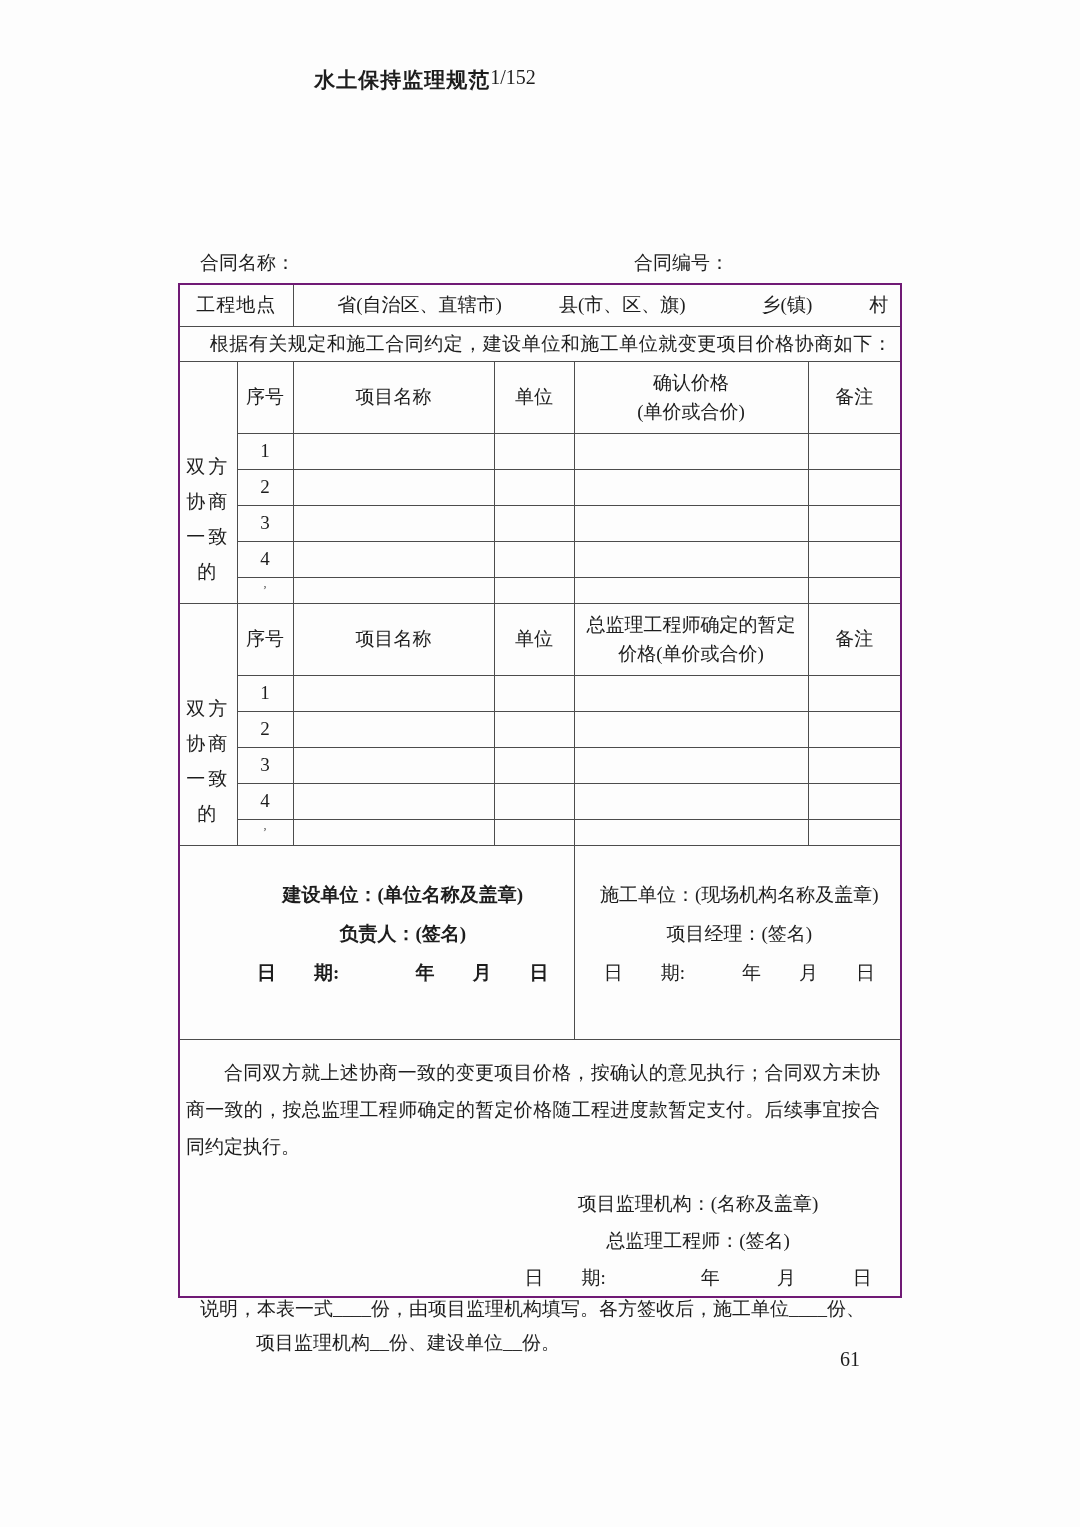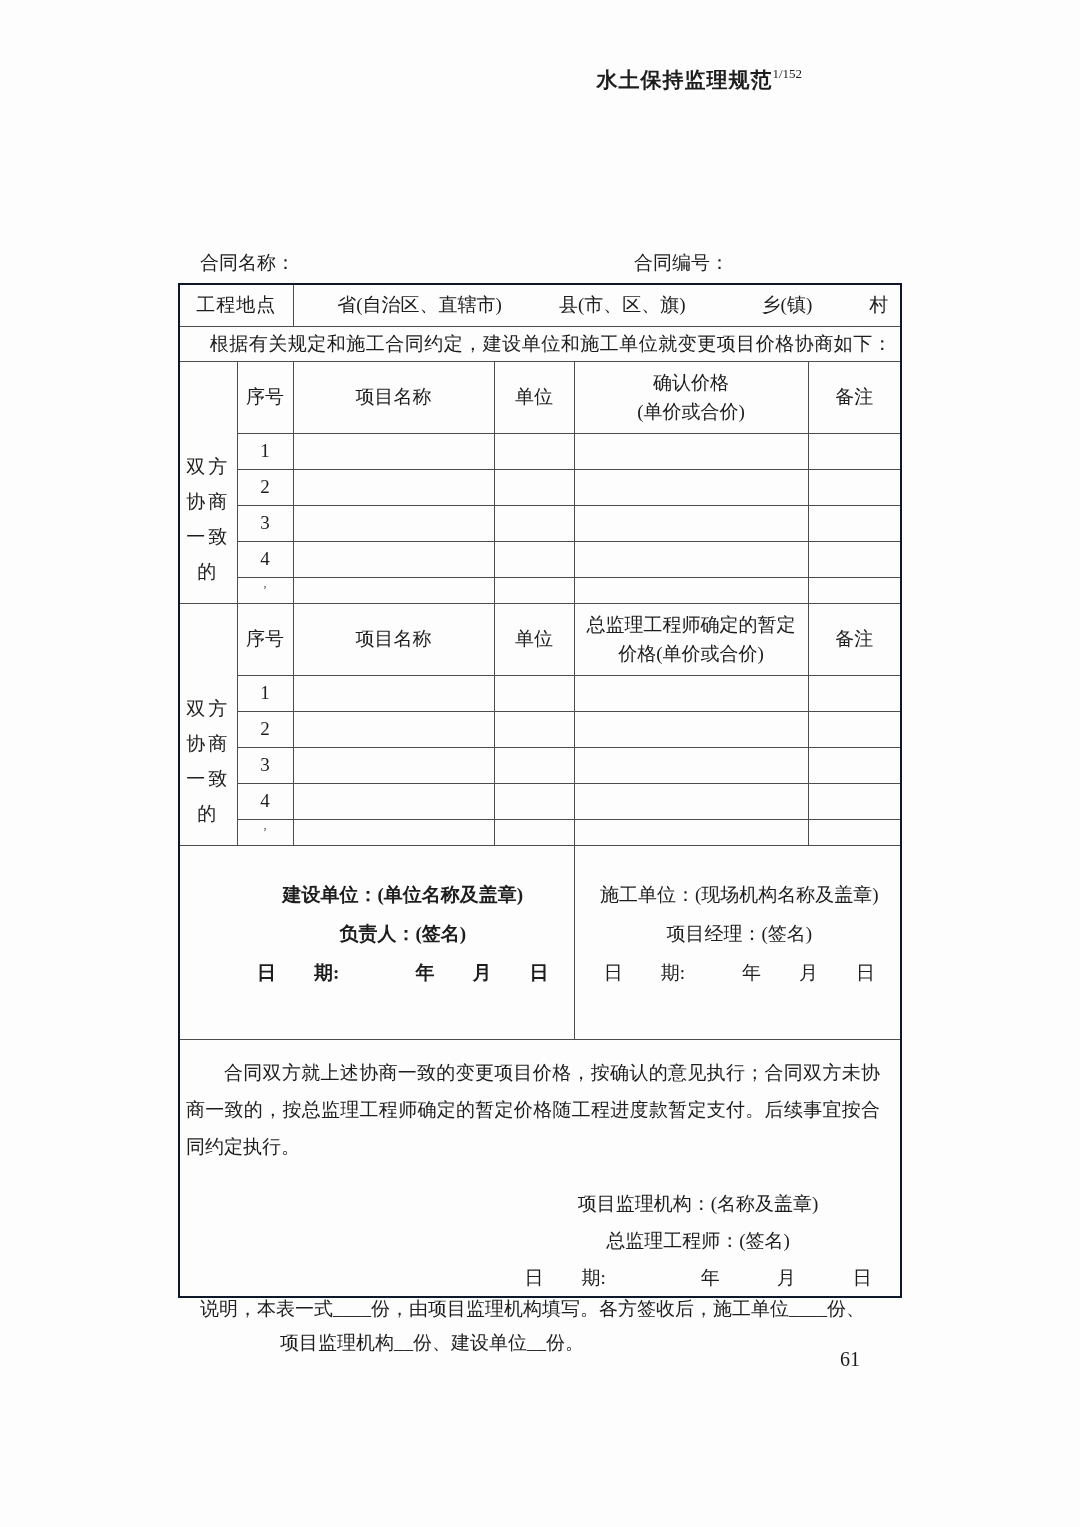--- a/index.html
+++ b/index.html
@@ -9,24 +9,24 @@
     width:1080px; height:1527px;
     margin:0 auto;
     background:#fdfdfd;
     color:#1d1d1d;
     font-family:"Liberation Serif","DejaVu Serif",serif;
     overflow:hidden;
   }
   
   .doc-header {
     position:absolute; top:66px; left:48px; width:754px;
-    display:flex; justify-content:flex-end; align-items:flex-start;
+    display:flex; justify-content:center; align-items:flex-start;
   }
   .doc-title { font-size:21px; font-weight:bold; letter-spacing:1px; }
-  .page-indicator { font-size:13px; }
+  .page-indicator { font-size:20px; }
 
   
   .title-block { position:absolute; top:183px; left:178px; width:722px; text-align:center; }
   .form-title { font-size:22px; font-weight:bold; letter-spacing:1px; }
   .form-subtitle { font-size:20px; margin-top:10px; letter-spacing:2px; }
 
   
   .contract-row { position:absolute; top:250px; left:178px; width:722px; height:26px; font-size:19px; }
   .contract-name { position:absolute; left:22px; top:0; }
   .contract-number { position:absolute; left:456px; top:0; }
@@ -37,21 +37,21 @@
     width:722px; table-layout:fixed;
     border-collapse:collapse;
     font-size:19px;
   }
   table.form-table td {
     border:1px solid #4c4c4c;
     vertical-align:middle;
     text-align:center;
     overflow:hidden;
   }
-  table.form-table { border:2px solid #0f172a; }
+  table.form-table { border:2px solid #701a75; }
 
   .h-loc   { height:42px; }
   .h-note  { height:35px; }
   .h-head  { height:72px; }
   .h-row   { height:36px; }
   .h-dots  { height:26px; }
   .h-sig   { height:194px; }
   .h-bottom{ height:249px; }
 
   td.loc-label { letter-spacing:1px; }
@@ -70,21 +70,21 @@
   .sig-line { line-height:39px; font-size:19px; }
 
   td.bottom-cell { vertical-align:top; text-align:left; padding:14px 20px 0 6px; }
   .bottom-paragraph { text-indent:2em; line-height:37px; font-size:19px; text-align:justify; }
   .org-block { margin-top:20px; margin-left:330px; }
   .org-line { line-height:37px; font-size:19px; }
 
   
   .footer-note { position:absolute; top:1292px; left:200px; width:700px; font-size:19px; }
   .footer-note-line { line-height:34px; }
-  .footer-note-line.second { margin-left:80px; }
+  .footer-note-line.second { margin-left:56px; }
 
   .page-number { position:absolute; top:1348px; left:820px; width:60px; text-align:center; font-size:20px; }
 </style>
 </head>
 <body>
 
 <div class="page">
 
   <div class="doc-header">
     <span class="doc-title">水土保持监理规范</span>

